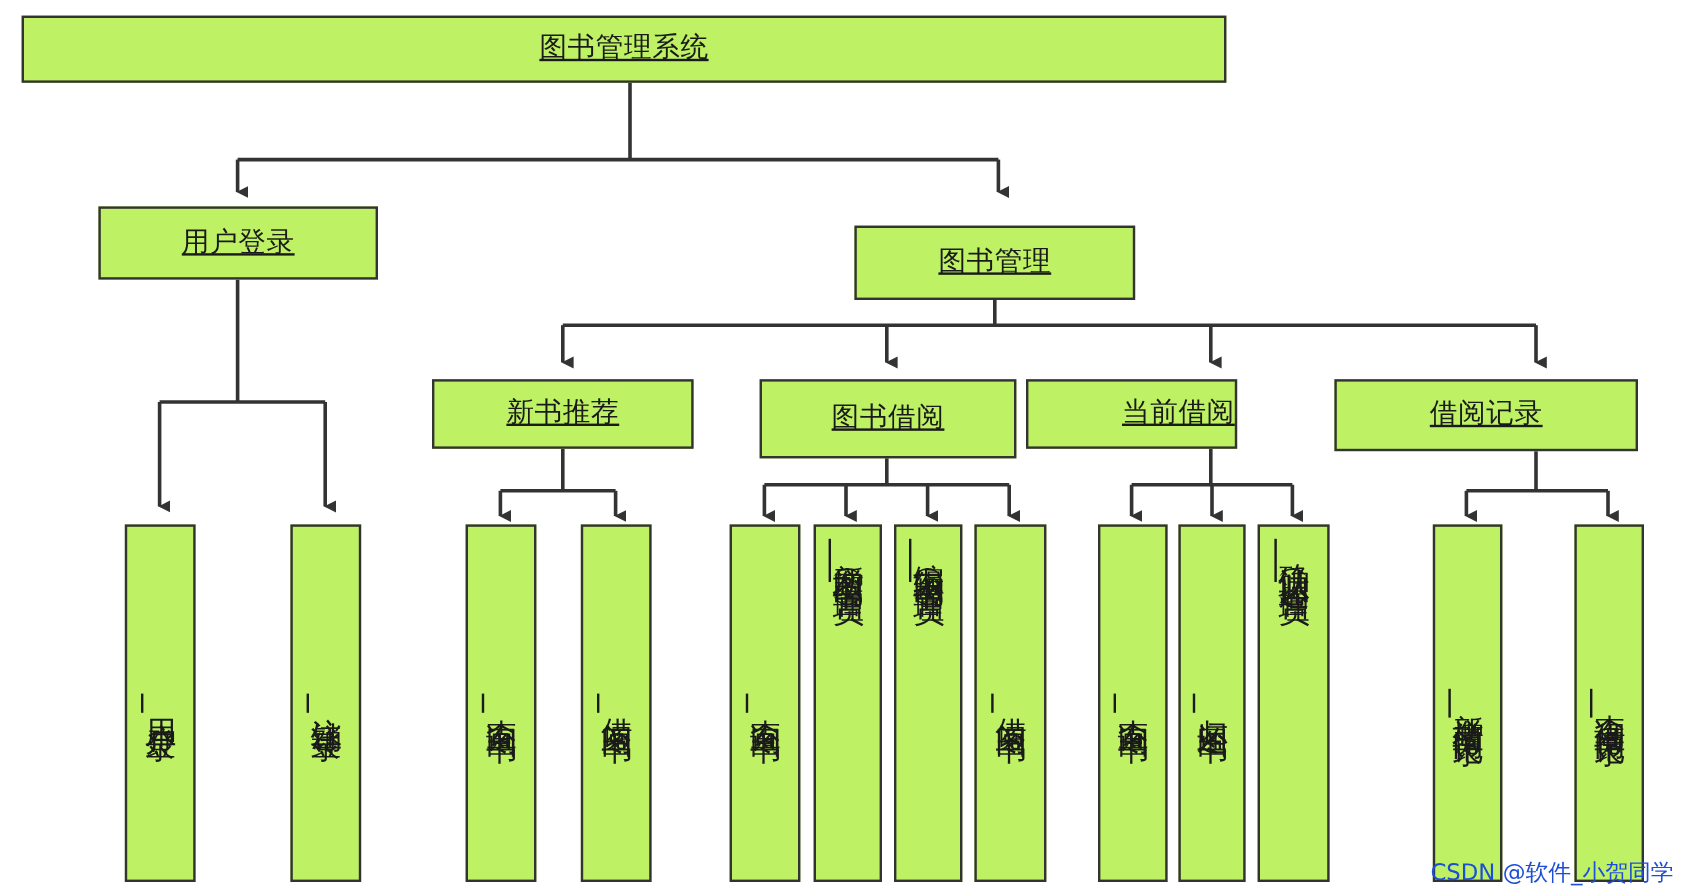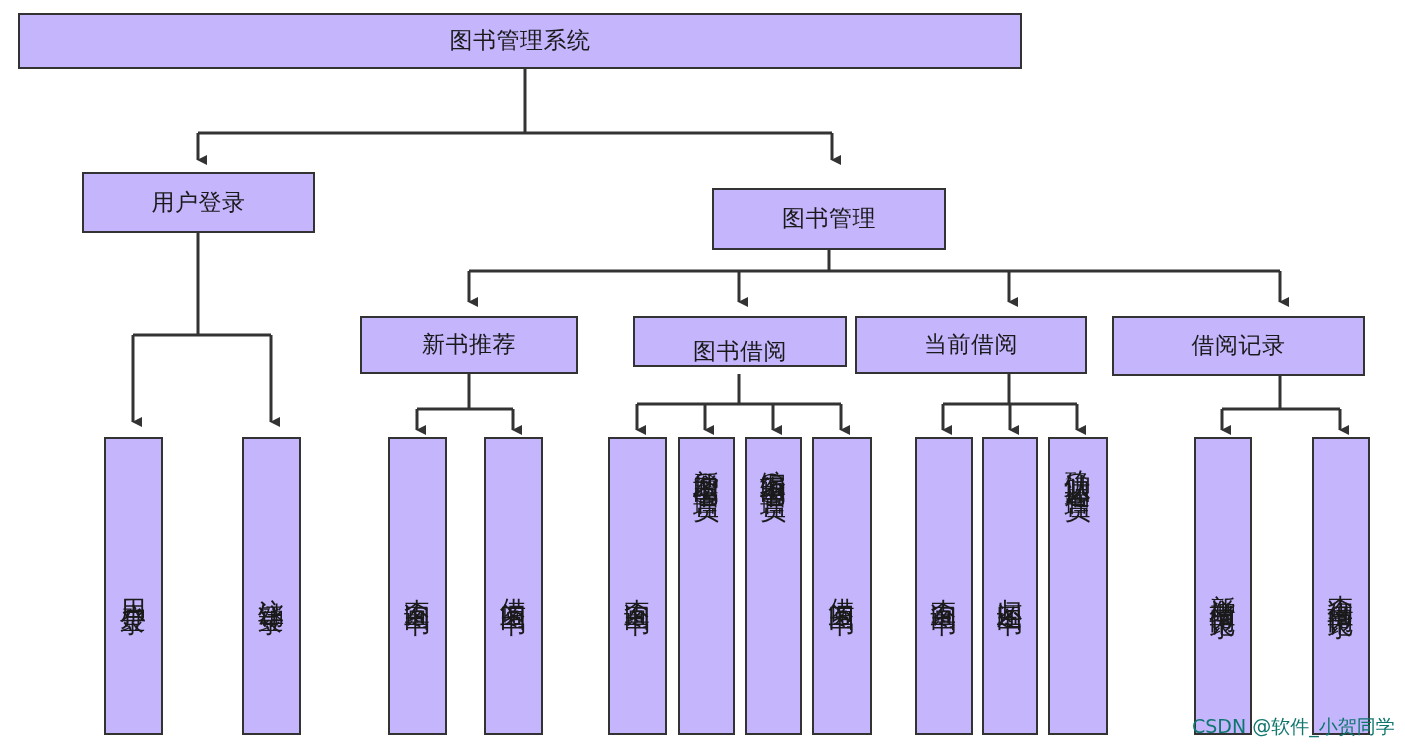--- a/index.html
+++ b/index.html
@@ -22,26 +22,27 @@
     position: absolute;
     left: 0;
     top: 0;
     width: 1405px;
     height: 747px;
   }
   .node {
     position: absolute;
     box-sizing: border-box;
     border: 2px solid #333333;
-    background: #c4b5fd;
+    background: #bef264;
     display: flex;
     align-items: center;
     justify-content: center;
     color: #1a1a1a;
     line-height: 1.18;
+    text-decoration: underline;
   }
   .node-label {
     display: block;
     text-align: center;
     white-space: pre-line;
   }
   
   .node.horiz .node-label {
     writing-mode: horizontal-tb;
     font-size: 23px;
@@ -62,21 +63,21 @@
     font-size: 26px;
     letter-spacing: 4px;
     line-height: 1;
   }
   .node.vert.centered {
     align-items: center;
     padding-top: 0;
   }
   .watermark {
     position: absolute;
-    color: #0f766e;
+    color: #1d4ed8;
     font-size: 19px;
     white-space: nowrap;
     pointer-events: none;
     font-family: "DejaVu Sans", "Liberation Sans", sans-serif;
   }
 </style>
 </head>
 <body>
 
 <div id="diagram-root">
@@ -138,24 +139,24 @@
   <div class="node horiz" style="left:82px; top:172px; width:233px; height:61px;">
     <span class="node-label">用户登录</span>
   </div>
   <div class="node horiz" style="left:712px; top:172px; width:234px; height:62px;margin-top:16px;">
     <span class="node-label">图书管理</span>
   </div>
 
   <div class="node horiz" style="left:360px; top:316px; width:218px; height:58px;align-items:center;">
     <span class="node-label">新书推荐</span>
   </div>
-  <div class="node horiz" style="left:633px; top:316px; width:214px; height:51px;align-items:flex-end;">
+  <div class="node horiz" style="left:633px; top:316px; width:214px; height:66px;">
     <span class="node-label">图书借阅</span>
   </div>
-  <div class="node horiz" style="left:855px; top:316px; width:232px; height:58px;">
+  <div class="node horiz" style="left:855px; top:316px; width:176px; height:58px;justify-content:flex-end;">
     <span class="node-label">当前借阅</span>
   </div>
   <div class="node horiz" style="left:1112px; top:316px; width:253px; height:60px;">
     <span class="node-label">借阅记录</span>
   </div>
 
   <div class="node vert centered" style="left:104px; top:437px; width:59px; height:298px;">
     <span class="node-label">用户登录</span>
   </div>
   <div class="node vert centered" style="left:242px; top:437px; width:59px; height:298px;">

